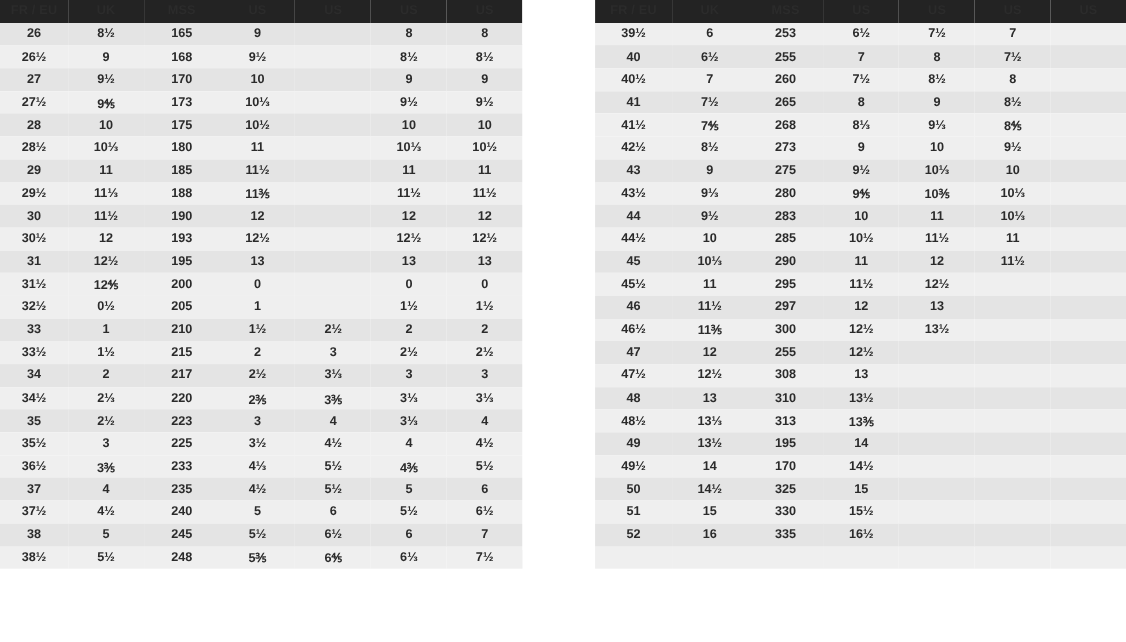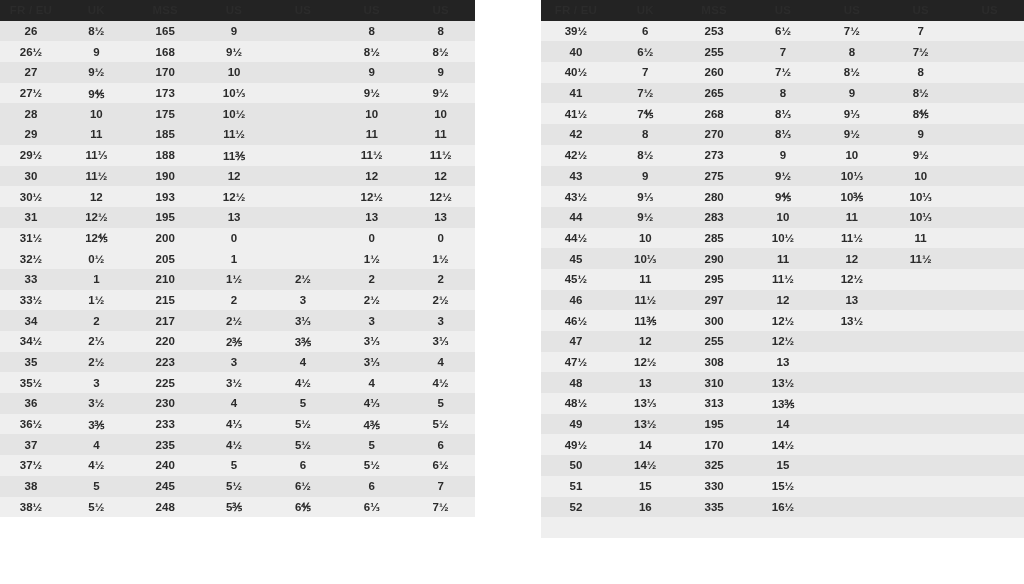--- a/index.html
+++ b/index.html
@@ -143,20 +143,29 @@
           </tr>
           <tr class="odd">
             <td>28</td>
             <td>10</td>
             <td>175</td>
             <td>10½</td>
             <td class="empty"></td>
             <td>10</td>
             <td>10</td>
           </tr>
+          <tr class="even">
+            <td>28½</td>
+            <td>10⅓</td>
+            <td>180</td>
+            <td>11</td>
+            <td class="empty"></td>
+            <td>10⅓</td>
+            <td>10½</td>
+          </tr>
           <tr class="odd">
             <td>29</td>
             <td>11</td>
             <td>185</td>
             <td>11½</td>
             <td class="empty"></td>
             <td>11</td>
             <td>11</td>
           </tr>
           <tr class="even">
@@ -259,29 +268,20 @@
             <td>4</td>
           </tr>
           <tr class="even">
             <td>35½</td>
             <td>3</td>
             <td>225</td>
             <td>3½</td>
             <td>4½</td>
             <td>4</td>
             <td>4½</td>
-          </tr>
-          <tr class="odd">
-            <td>36</td>
-            <td>3½</td>
-            <td>230</td>
-            <td>4</td>
-            <td>5</td>
-            <td>4⅓</td>
-            <td>5</td>
           </tr>
           <tr class="even">
             <td>36½</td>
             <td>3⅗</td>
             <td>233</td>
             <td>4⅓</td>
             <td>5½</td>
             <td>4⅗</td>
             <td>5½</td>
           </tr>
@@ -390,29 +390,20 @@
           </tr>
           <tr class="even">
             <td>41½</td>
             <td>7⅘</td>
             <td>268</td>
             <td>8⅓</td>
             <td>9⅓</td>
             <td>8⅘</td>
             <td class="empty"></td>
           </tr>
-          <tr class="odd">
-            <td>42</td>
-            <td>8</td>
-            <td>270</td>
-            <td>8⅓</td>
-            <td>9½</td>
-            <td>9</td>
-            <td class="empty"></td>
-          </tr>
           <tr class="even">
             <td>42½</td>
             <td>8½</td>
             <td>273</td>
             <td>9</td>
             <td>10</td>
             <td>9½</td>
             <td class="empty"></td>
           </tr>
           <tr class="odd">

